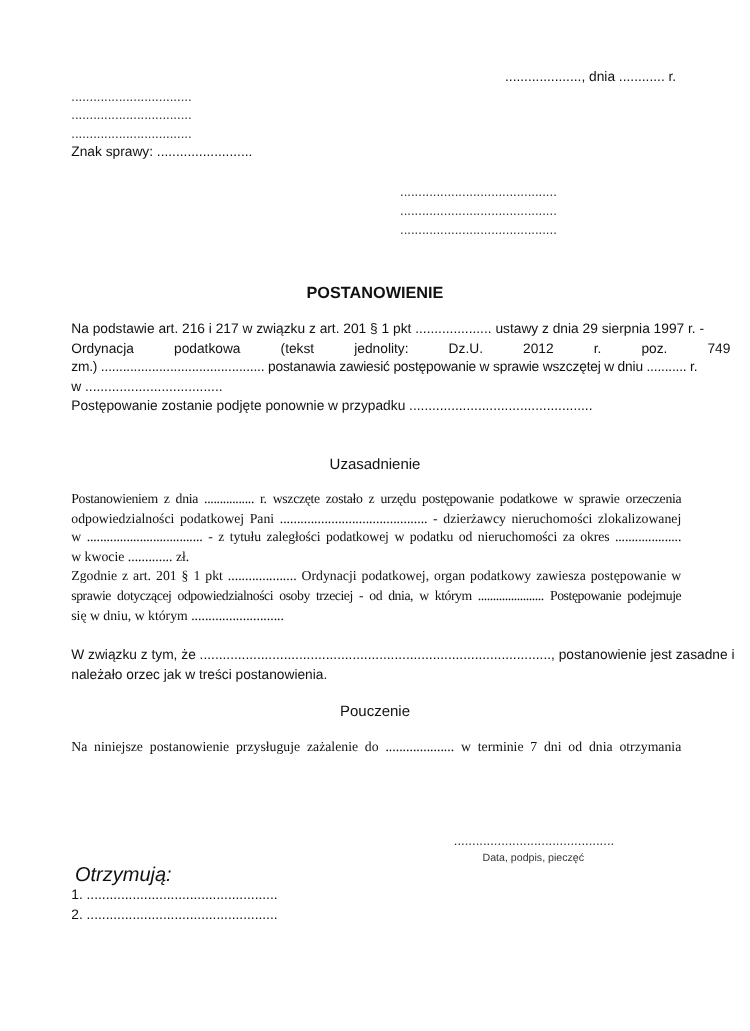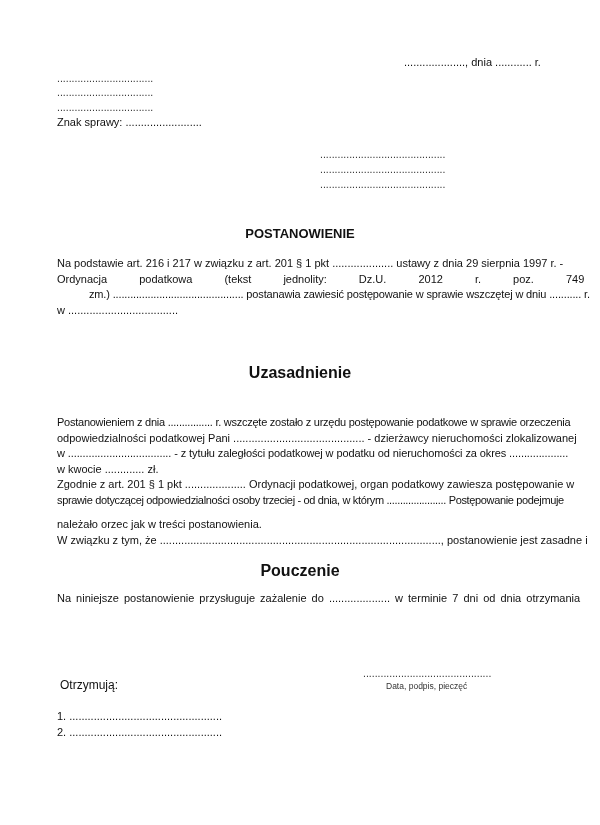--- a/index.html
+++ b/index.html
@@ -25,40 +25,40 @@
       left: 0; right: 0;
       top: 226px;
       text-align: center;
       font-weight: bold;
       font-size: 13px;
     }
     .heading {
       position: absolute;
       left: 0; right: 0;
       text-align: center;
-      font-weight: bold;
-      font-size: 16px;
+      font-weight: normal;
+      font-size: 12px;
     }
     .para {
       position: absolute;
       left: 57px;
       width: 488px;
       line-height: 15.6px;
       text-align: justify;
     }
     .row {
       display: block;
       text-align: justify;
       text-align-last: justify;
       white-space: nowrap;
     }
     .row.last { text-align-last: left; }
     .sig-dots { left: 363px; top: 667px; font-size: 10.5px; color: #333; }
     .sig-caption { left: 386px; top: 681px; font-size: 8.5px; color: #333; }
-    .recv-label { left: 60px; top: 678px; font-size: 12px; }
+    .recv-label { left: 60px; top: 692px; font-size: 16px; font-style: italic; }
     .recv-item { left: 57px; font-size: 11px; }
   </style>
 </head>
 <body>
 
 <div class="abs dateline">...................., dnia ............  r.</div>
 
 <div class="abs sender" style="top:72px">.................................</div>
 <div class="abs sender" style="top:86px">.................................</div>
 <div class="abs sender" style="top:101px">.................................</div>
@@ -66,43 +66,45 @@
 
 <div class="abs recipient" style="top:148px">...........................................</div>
 <div class="abs recipient" style="top:163px">...........................................</div>
 <div class="abs recipient" style="top:178px">...........................................</div>
 
 <div class="title">POSTANOWIENIE</div>
 
 <div class="para" style="top:256px;">
   <span class="row">Na podstawie art. 216 i 217 w związku z art. 201 § 1 pkt .................... ustawy z dnia 29 sierpnia 1997 r. -</span>
   <span class="row" style="word-spacing:29px;">Ordynacja podatkowa (tekst jednolity: Dz.U. 2012 r. poz. 749 z późn.</span>
-  <span class="row" style="letter-spacing:-0.15px;margin-left:32px;">zm.) ............................................. postanawia zawiesić postępowanie w sprawie wszczętej w dniu ........... r.</span>
+  <span class="row" style="letter-spacing:-0.15px;">zm.) ............................................. postanawia zawiesić postępowanie w sprawie wszczętej w dniu ........... r.</span>
   <span class="row last">w ....................................</span>
+  <span class="row last">Postępowanie zostanie podjęte ponownie w przypadku ................................................</span>
 </div>
 
 <div class="heading" style="top:364px;">Uzasadnienie</div>
 
-<div class="para" style="top:415px;">
+<div class="para" style="top:392px;font-family:Liberation Serif, serif;">
   <span class="row" style="letter-spacing:-0.25px;">Postanowieniem z dnia ................ r. wszczęte zostało z urzędu postępowanie podatkowe w sprawie orzeczenia</span>
   <span class="row">odpowiedzialności podatkowej Pani ........................................... - dzierżawcy nieruchomości zlokalizowanej</span>
   <span class="row" style="letter-spacing:-0.1px;">w ................................... - z tytułu zaległości podatkowej w podatku od nieruchomości za okres ....................</span>
   <span class="row last">w kwocie ............. zł.</span>
   <span class="row">Zgodnie z art. 201 § 1 pkt .................... Ordynacji podatkowej, organ podatkowy zawiesza postępowanie w</span>
   <span class="row" style="letter-spacing:-0.35px;">sprawie dotyczącej odpowiedzialności osoby trzeciej - od dnia, w którym ...................... Postępowanie podejmuje</span>
+  <span class="row last">się w dniu, w którym ...........................</span>
 </div>
 
 <div class="para" style="top:517px;">
+  <span class="row last">W związku z tym, że ............................................................................................, postanowienie jest zasadne i</span>
   <span class="row last">należało orzec jak w treści postanowienia.</span>
-  <span class="row last">W związku z tym, że ............................................................................................, postanowienie jest zasadne i</span>
 </div>
 
 <div class="heading" style="top:562px;">Pouczenie</div>
 
-<div class="para" style="top:591px;">
+<div class="para" style="top:591px;font-family:Liberation Serif, serif;">
   <span class="row" style="word-spacing:2px;">Na niniejsze postanowienie przysługuje zażalenie do .................... w terminie 7 dni od dnia otrzymania</span>
 </div>
 
 <div class="abs sig-dots">............................................</div>
 <div class="abs sig-caption">Data, podpis, pieczęć</div>
 
 <div class="abs recv-label">Otrzymują:</div>
 <div class="abs recv-item" style="top:710px;">1. ..................................................</div>
 <div class="abs recv-item" style="top:726px;">2. ..................................................</div>
 

